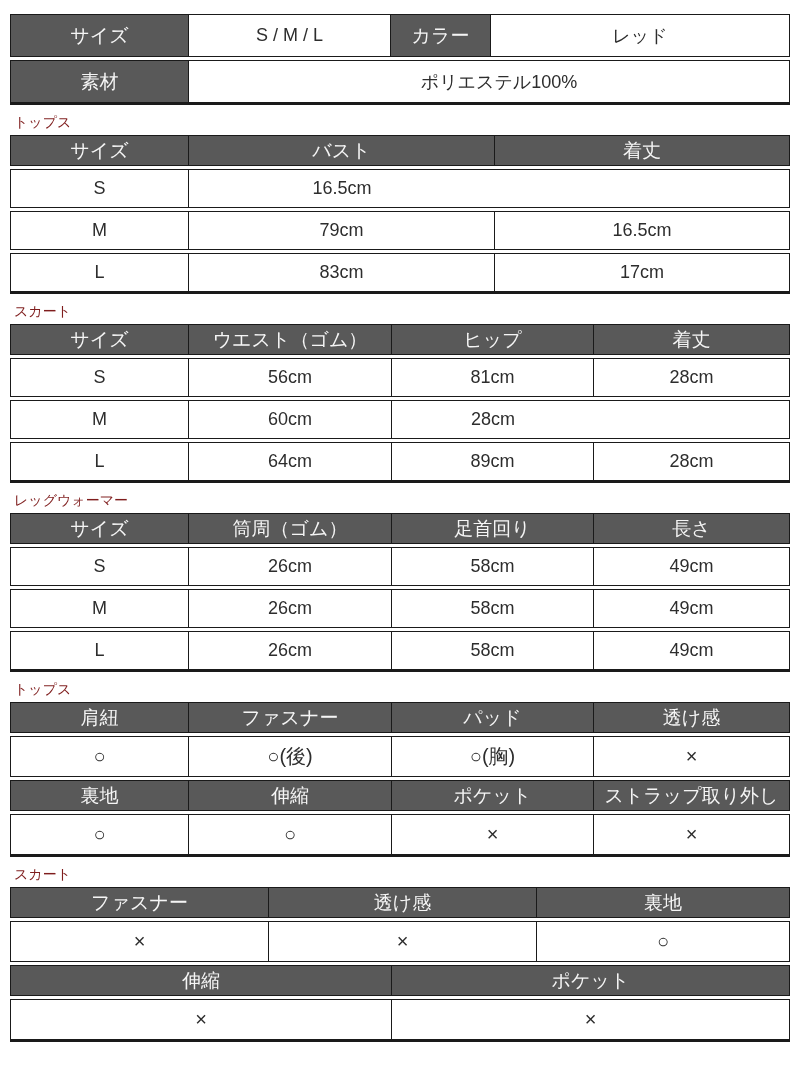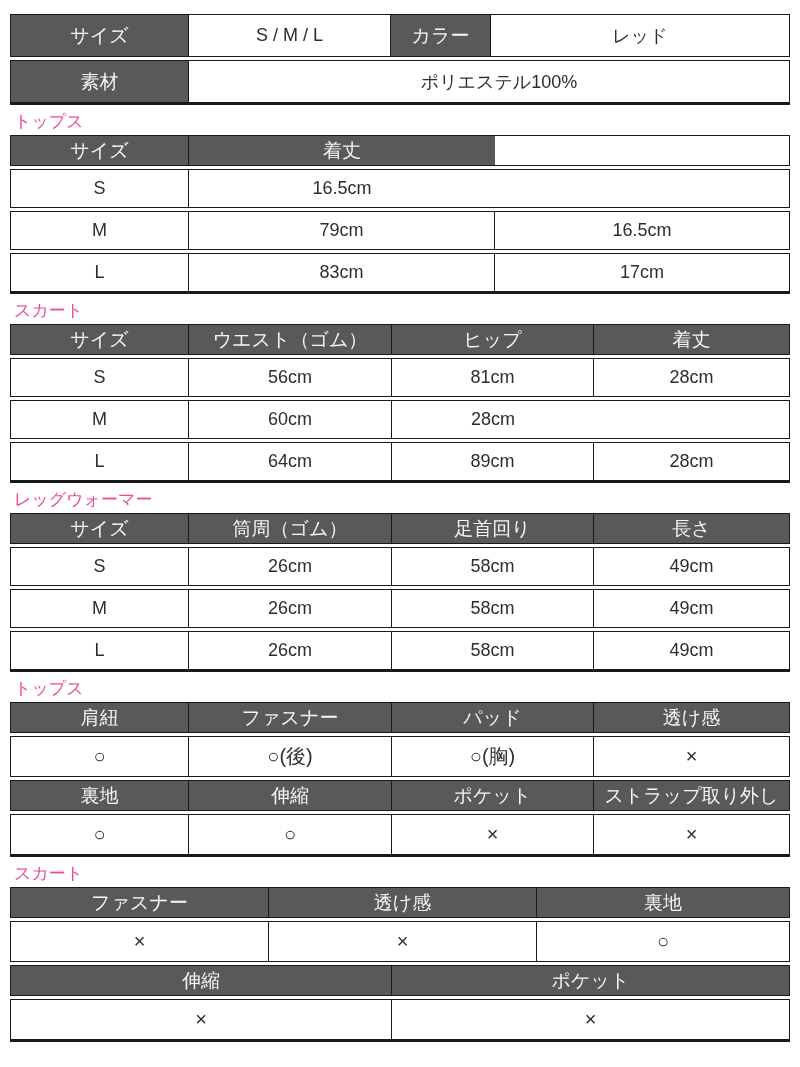--- a/index.html
+++ b/index.html
@@ -47,22 +47,22 @@
 
   
   .cols-sum1 { grid-template-columns: 178px 202px 100px 298px; }
   .cols-sum2 { grid-template-columns: 178px 600px; gap: 10px; }
   .cols-t3   { grid-template-columns: 178px 306px 294px; }
   .cols-t4   { grid-template-columns: 178px 203px 202px 195px; }
   .cols-f3   { grid-template-columns: 258px 268px 252px; }
   .cols-f2   { grid-template-columns: 381px 397px; }
 
   .sec-title {
-    font-size: 17px;
-    color: #ec4899;
+    font-size: 14px;
+    color: #7f1d1d;
     padding: 7px 0 3px 4px;
     line-height: 20px;
   }
   .top-gap { margin-bottom: 0; }
 </style>
 </head>
 <body>
 
 <div class="page">
 
@@ -76,20 +76,21 @@
     <div class="tr r-sum cols-sum2">
       <div class="td hd">素材</div>
       <div class="td">ポリエステル100%</div>
     </div>
   </div>
 
   <div class="sec-title">トップス</div>
   <div class="tbl">
     <div class="tr r-hdr cols-t3">
       <div class="td hd">サイズ</div>
+      <div class="td hd">バスト</div>
       <div class="td hd">着丈</div>
     </div>
     <div class="tr r-val cols-t3">
       <div class="td">S</div>
       <div class="td">16.5cm</div>
     </div>
     <div class="tr r-val cols-t3">
       <div class="td">M</div>
       <div class="td">79cm</div>
       <div class="td">16.5cm</div>

